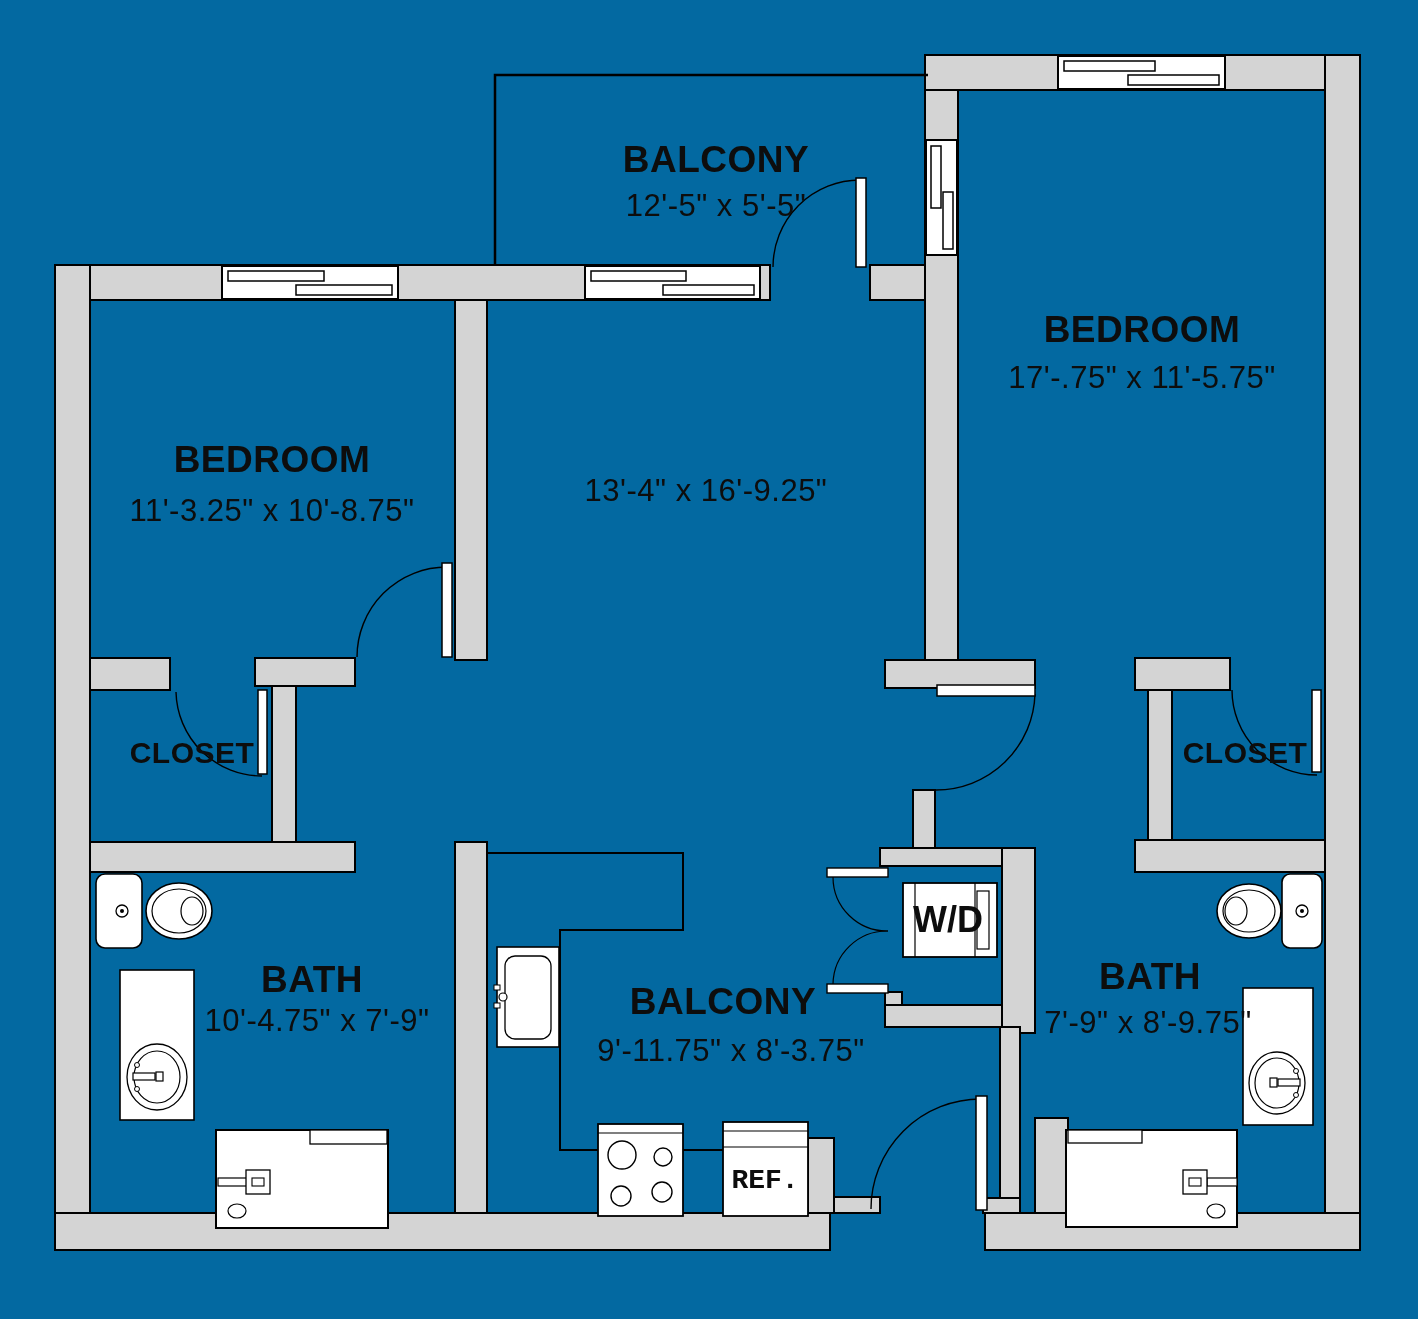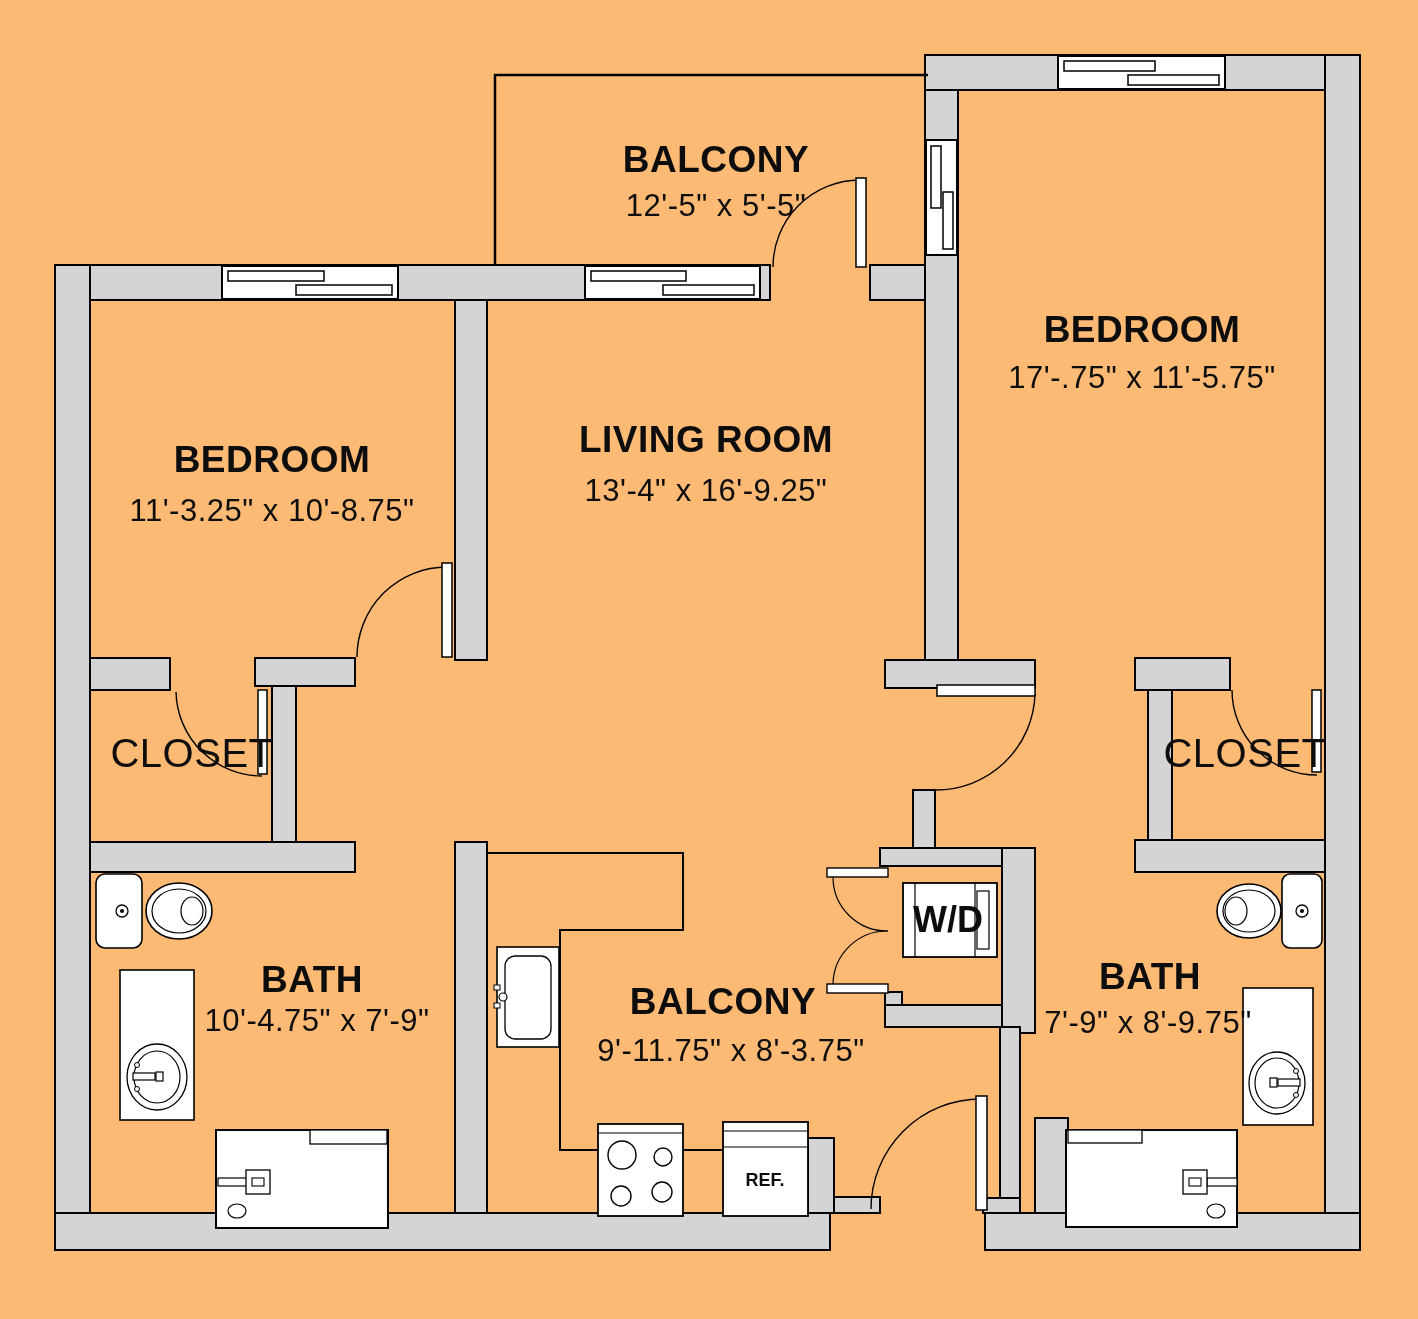--- a/index.html
+++ b/index.html
@@ -1,25 +1,25 @@
 <!DOCTYPE html>
 <html><head>
 <meta charset="utf-8">
 <style>
   html,body{margin:0;padding:0;background:#ffffff;}
-  .plan{position:relative;width:1418px;height:1319px;background:#fdba74;overflow:hidden;
+  .plan{position:relative;width:1418px;height:1319px;background:#0369a1;overflow:hidden;
         font-family:"Liberation Sans",sans-serif;}
   .plan svg{position:absolute;left:0;top:0;}
   .lbl{position:absolute;transform:translate(-50%,-50%);white-space:nowrap;color:#0d0d0d;
        font-family:"Liberation Sans",sans-serif;text-align:center;}
   .name{font-size:37px;font-weight:700;letter-spacing:.5px;}
   .dims{font-size:31px;font-weight:400;letter-spacing:.5px;}
-  .closet{font-size:40px;font-weight:400;letter-spacing:.5px;}
+  .closet{font-size:30px;font-weight:700;letter-spacing:.5px;}
   .small{font-size:36px;font-weight:700;}
-  .tiny{font-size:18px;font-weight:700;}
+  .tiny{font-size:28px;font-weight:700;font-family:Liberation Mono, monospace;}
 </style>
 </head>
 <body>
 
 <div class="plan">
 <svg width="1418" height="1319" viewBox="0 0 1418 1319" xmlns="http://www.w3.org/2000/svg">
 
   <g fill="#d4d4d4" stroke="#000000" stroke-width="2">
     <rect x="55" y="265" width="715" height="35"></rect>
     <rect x="870" y="265" width="60" height="35"></rect>
@@ -196,21 +196,20 @@
     </g>
   </g>
 </svg>
 
   <div class="lbl name" style="left:716px;top:160px">BALCONY</div>
   <div class="lbl dims" style="left:716px;top:206px">12'-5" x 5'-5"</div>
 
   <div class="lbl name" style="left:272px;top:460px">BEDROOM</div>
   <div class="lbl dims" style="left:272px;top:511px">11'-3.25" x 10'-8.75"</div>
 
-  <div class="lbl name" style="left:706px;top:440px">LIVING ROOM</div>
   <div class="lbl dims" style="left:706px;top:491px">13'-4" x 16'-9.25"</div>
 
   <div class="lbl name" style="left:1142px;top:330px">BEDROOM</div>
   <div class="lbl dims" style="left:1142px;top:378px">17'-.75" x 11'-5.75"</div>
 
   <div class="lbl closet" style="left:192px;top:753px">CLOSET</div>
   <div class="lbl closet" style="left:1245px;top:753px">CLOSET</div>
 
   <div class="lbl name" style="left:312px;top:980px">BATH</div>
   <div class="lbl dims" style="left:317px;top:1021px">10'-4.75" x 7'-9"</div>

